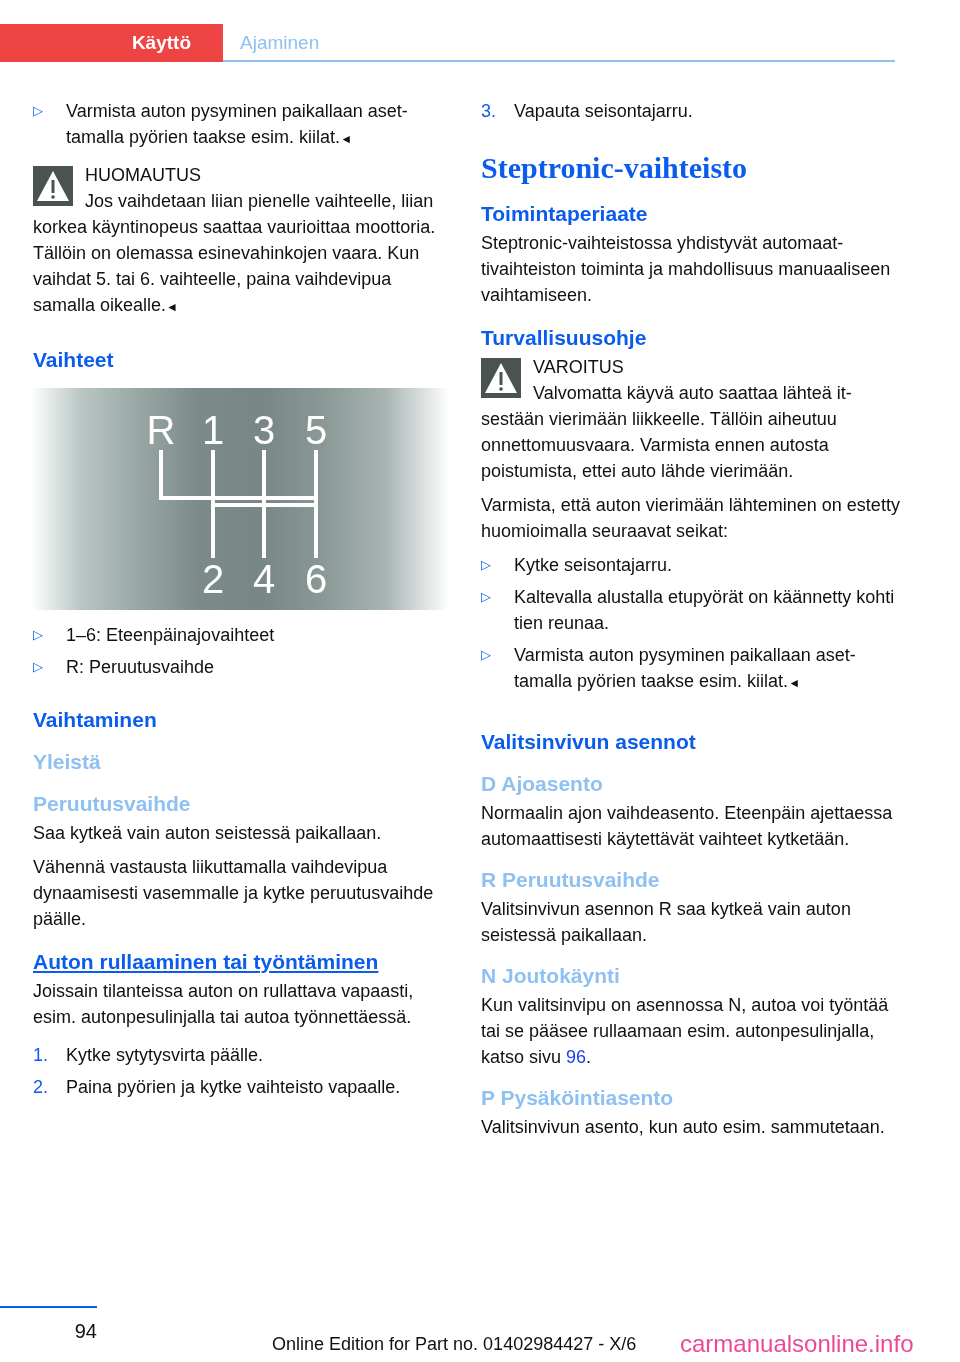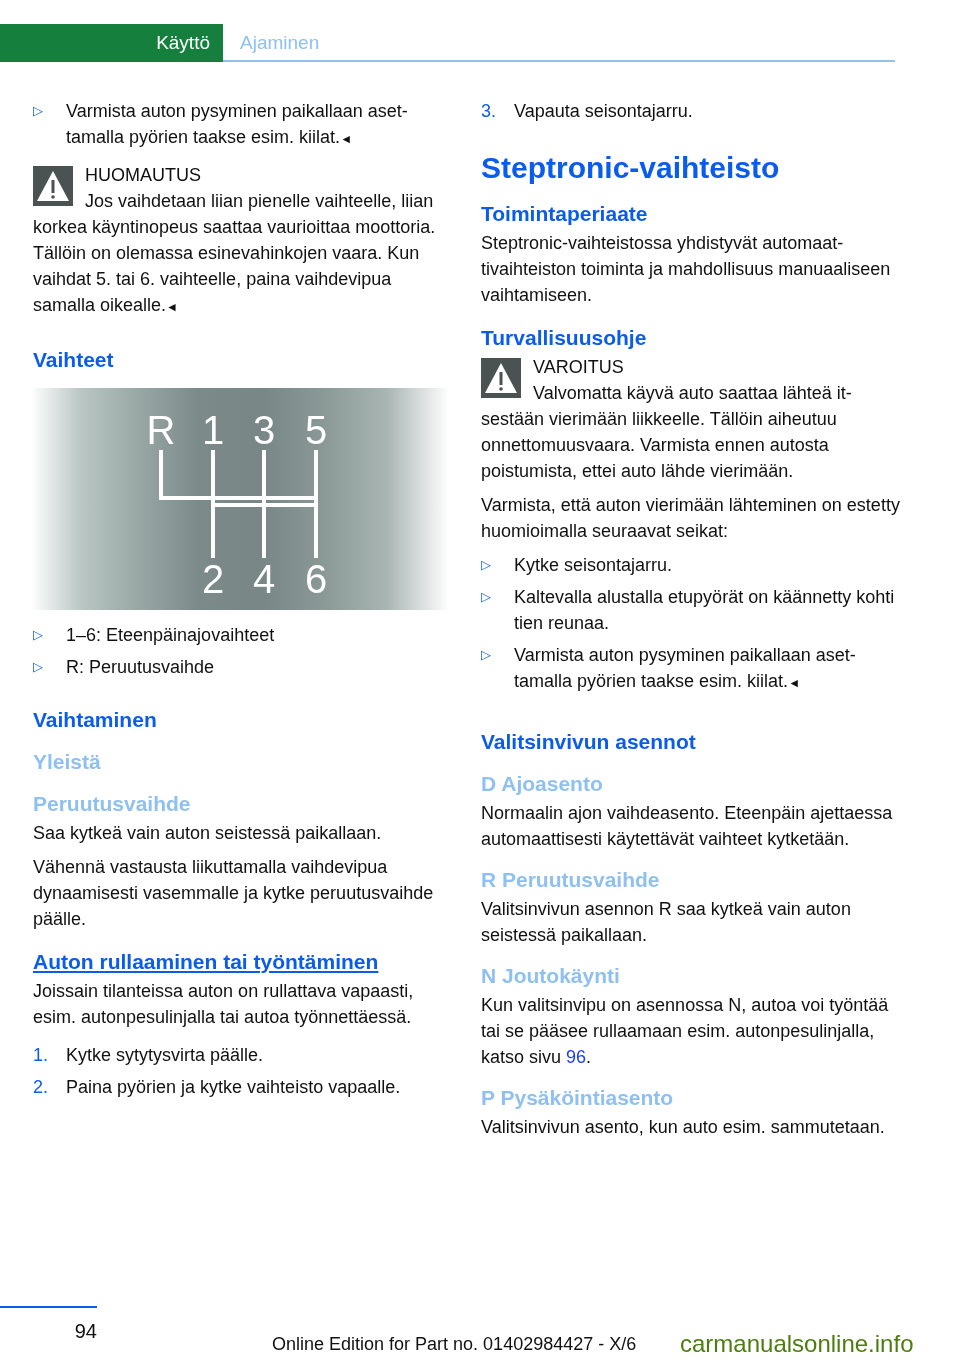--- a/index.html
+++ b/index.html
@@ -2,54 +2,54 @@
 <html><head>
   <meta charset="utf-8">
   <style>
     * { margin: 0; padding: 0; box-sizing: border-box; }
     html, body { width: 960px; height: 1362px; background: #ffffff; overflow: hidden; }
     body { position: relative; font-family: "Liberation Sans", sans-serif; color: #111; }
 
     
     .header { position: absolute; left: 0; top: 24px; width: 895px; height: 38px; }
     .header .rule { position: absolute; left: 223px; top: 36px; right: 0; height: 2px; background: #8fc0f2; }
-    .tab-active { position: absolute; left: 0; top: 0; width: 223px; height: 38px; background: #15803d;
-      color: #fff; font-weight: normal; font-size: 19px; text-align: right; padding-right: 13px; line-height: 38px; }
+    .tab-active { position: absolute; left: 0; top: 0; width: 223px; height: 38px; background: #ef4444;
+      color: #fff; font-weight: bold; font-size: 19px; text-align: right; padding-right: 32px; line-height: 38px; }
     .tab-inactive { position: absolute; left: 240px; top: 0; height: 38px; color: #8fc0f2; font-weight: normal; font-size: 19px; line-height: 38px; }
 
     .col { position: absolute; top: 98px; width: 420px; font-size: 18px; line-height: 26px; }
     .col-left { left: 33px; }
     .col-right { left: 481px; }
 
     .bullet-item { position: relative; padding-left: 33px; margin-bottom: 6px; }
     .bullet-item .marker { position: absolute; left: 0; top: 0; color: #0a5ced; font-size: 13px; }
     .num-item { position: relative; padding-left: 33px; margin-bottom: 6px; }
     .num-item .marker { position: absolute; left: 0; top: 0; color: #0a5ced; }
 
     .end-mark { font-size: 12px; }
 
     .warning { position: relative; margin-top: 10px; }
     .warning .icon { float: left; width: 40px; height: 40px; margin: 4px 12px 4px 0; }
     .warning .title { display: block; }
     p { margin-bottom: 8px; }
 
-    h1 { color: #0a5ced; font-size: 30px; font-weight: bold; line-height: 36px; margin: 26px 0 14px; }
+    h1 { color: #0a5ced; font-size: 30px; font-weight: bold; line-height: 36px; margin: 26px 0 14px; font-family: Liberation Serif, serif; }
     h3 { color: #0a5ced; font-size: 21px; font-weight: bold; line-height: 28px; margin: 0 0 2px; }
     h4 { color: #8fc0f2; font-size: 21px; font-weight: bold; line-height: 28px; margin: 14px 0 2px; }
 
     .figure { width: 418px; height: 222px; margin: 14px 0 12px -2px; position: relative;
       background: linear-gradient(to right, #ffffff 0%, #b9c6c4 12%, #9aa8a6 25%, #7c8b89 40%, #788786 55%, #8a9896 70%, #a8b5b3 85%, #ffffff 100%); }
     .figure svg { position: absolute; left: 0; top: 0; }
 
     .link { color: #1a3ef0; }
 
     .footer-rule { position: absolute; left: 0; top: 1306px; width: 97px; height: 2px; background: #0a5ced; }
     .page-num { position: absolute; left: 60px; top: 1320px; font-size: 20px; width: 37px; text-align: right; }
     .edition { position: absolute; left: 272px; top: 1334px; font-size: 18px; }
-    .watermark { position: absolute; left: 680px; top: 1330px; font-size: 24px; color: #4d7c0f; }
+    .watermark { position: absolute; left: 680px; top: 1330px; font-size: 24px; color: #ec4899; }
   </style>
 </head>
 <body>
 
 <div class="header">
   <div class="tab-active">Käyttö</div>
   <div class="tab-inactive">Ajaminen</div>
   <div class="rule"></div>
 </div>
 

